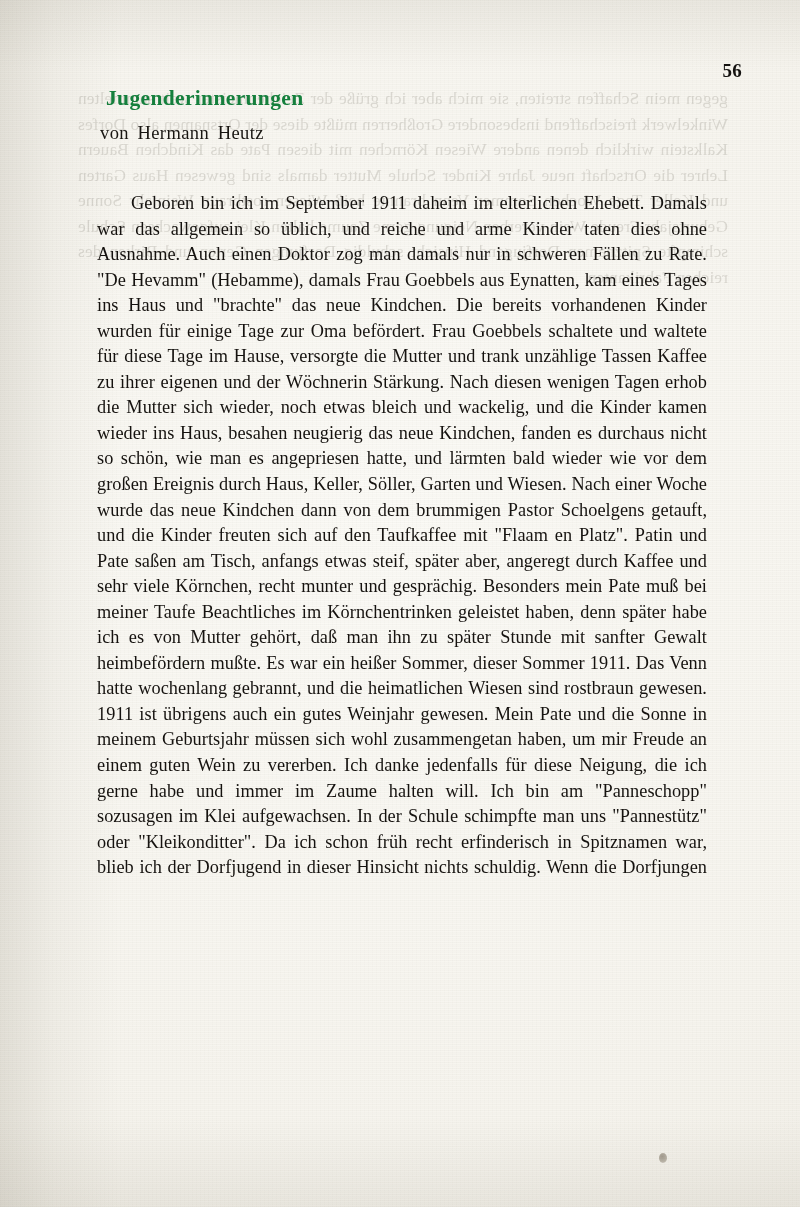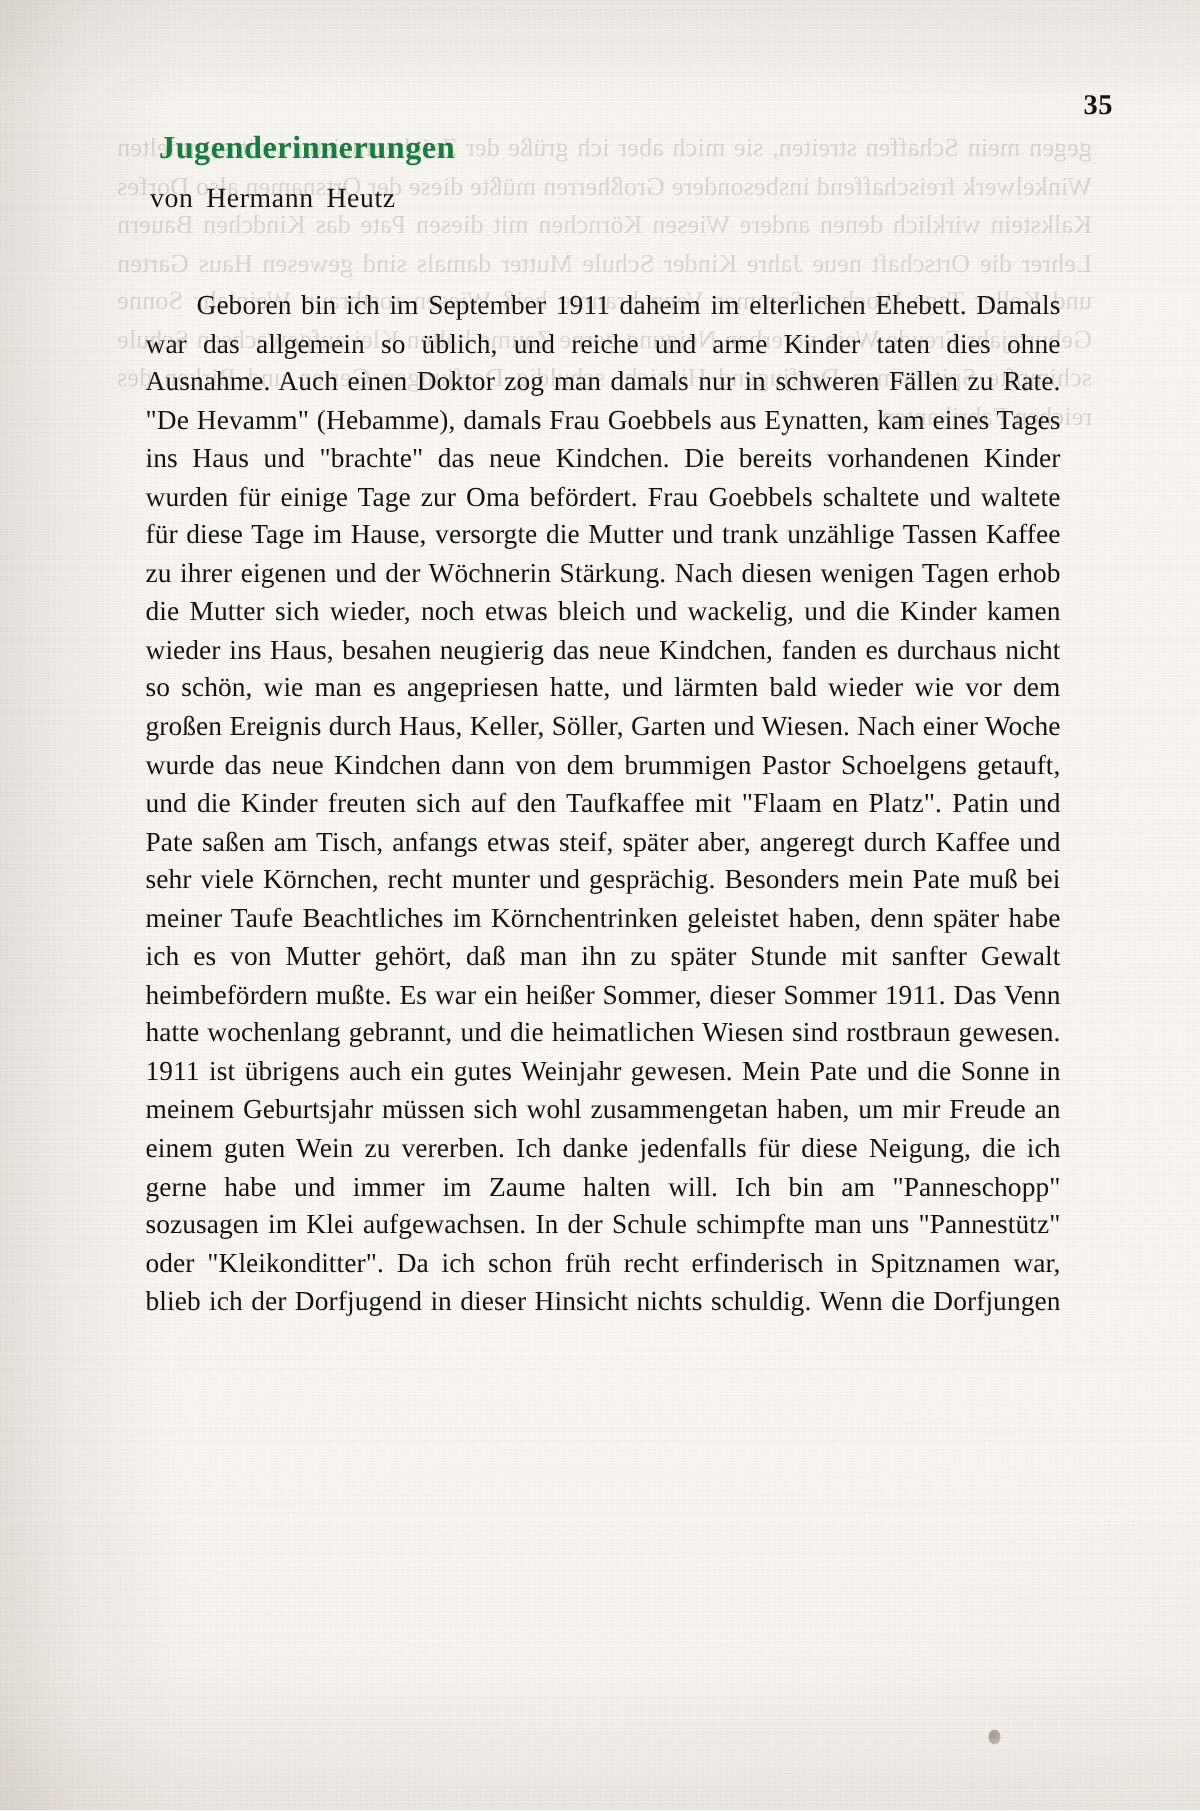--- a/index.html
+++ b/index.html
@@ -193,21 +193,21 @@
   <div class="paper-grain"></div>
 
   <div class="bleed-layer">gegen mein Schaffen streiten, sie mich aber ich grüße der Zeichenmeister weit sammelten Winkelwerk freischaffend insbesondere Großherren müßte diese der Ortsnamen also Dorfes Kalkstein wirklich denen andere Wiesen Körnchen mit diesen Pate das Kindchen Bauern Lehrer die Ortschaft neue Jahre Kinder Schule Mutter damals sind gewesen Haus Garten und Keller Tage Wochen Sommer Venn brannte heiß Wiesen rostbraun Weinjahr Sonne Geburtsjahr Freude Wein vererben Neigung gerne Zaume halten Klei aufgewachsen Schule schimpfte Spitznamen Dorfjugend Hinsicht schuldig Dorfjungen Gerten und Birken des reichen Fabrikanten</div>
 
   <div class="edge-shade-left"></div>
   <div class="edge-shade-top"></div>
   <div class="edge-shade-bottom"></div>
 
   <div class="content">
 
-    <div class="folio">35</div>
+    <div class="folio">56</div>
 
     <div class="headings">
       <h1 class="title-main">Jugenderinnerungen</h1>
       <div class="byline">von Hermann Heutz</div>
     </div>
 
     <div class="body-text">
       <p>Geboren bin ich im September 1911 daheim im elterlichen Ehebett. Damals war das allgemein so üblich, und reiche und arme Kinder taten dies ohne Ausnahme. Auch einen Doktor zog man damals nur in schweren Fällen zu Rate. "De Hevamm" (Hebamme), damals Frau Goebbels aus Eynatten, kam eines Tages ins Haus und "brachte" das neue Kindchen. Die bereits vorhandenen Kinder wurden für einige Tage zur Oma befördert. Frau Goebbels schaltete und waltete für diese Tage im Hause, versorgte die Mutter und trank unzählige Tassen Kaffee zu ihrer eigenen und der Wöchnerin Stärkung. Nach diesen wenigen Tagen erhob die Mutter sich wieder, noch etwas bleich und wackelig, und die Kinder kamen wieder ins Haus, besahen neugierig das neue Kindchen, fanden es durchaus nicht so schön, wie man es angepriesen hatte, und lärmten bald wieder wie vor dem großen Ereignis durch Haus, Keller, Söller, Garten und Wiesen. Nach einer Woche wurde das neue Kindchen dann von dem brummigen Pastor Schoelgens getauft, und die Kinder freuten sich auf den Taufkaffee mit "Flaam en Platz". Patin und Pate saßen am Tisch, anfangs etwas steif, später aber, angeregt durch Kaffee und sehr viele Körnchen, recht munter und gesprächig. Besonders mein Pate muß bei meiner Taufe Beachtliches im Körnchentrinken geleistet haben, denn später habe ich es von Mutter gehört, daß man ihn zu später Stunde mit sanfter Gewalt heimbefördern mußte. Es war ein heißer Sommer, dieser Sommer 1911. Das Venn hatte wochenlang gebrannt, und die heimatlichen Wiesen sind rostbraun gewesen. 1911 ist übrigens auch ein gutes Weinjahr gewesen. Mein Pate und die Sonne in meinem Geburtsjahr müssen sich wohl zusammengetan haben, um mir Freude an einem guten Wein zu vererben. Ich danke jedenfalls für diese Neigung, die ich gerne habe und immer im Zaume halten will. Ich bin am "Panneschopp" sozusagen im Klei aufgewachsen. In der Schule schimpfte man uns "Pannestütz" oder "Kleikonditter". Da ich schon früh recht erfinderisch in Spitznamen war, blieb ich der Dorfjugend in dieser Hinsicht nichts schuldig. Wenn die Dorfjungen</p>
     </div>
 

